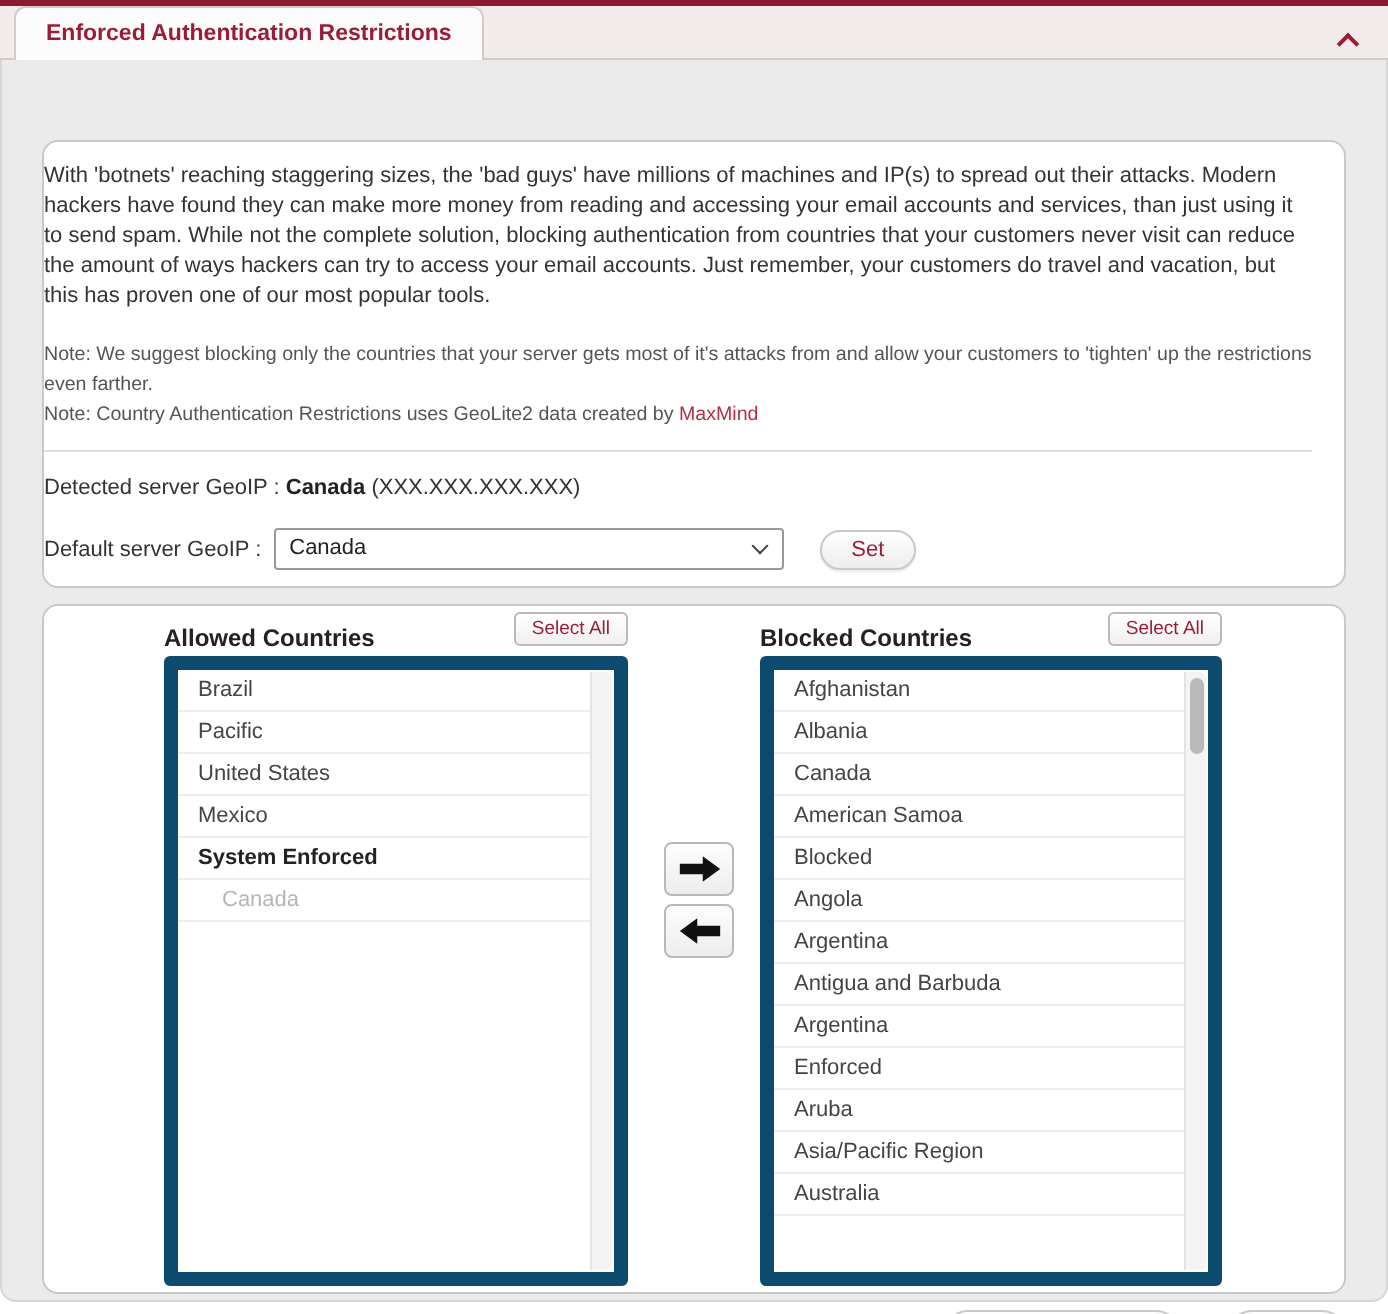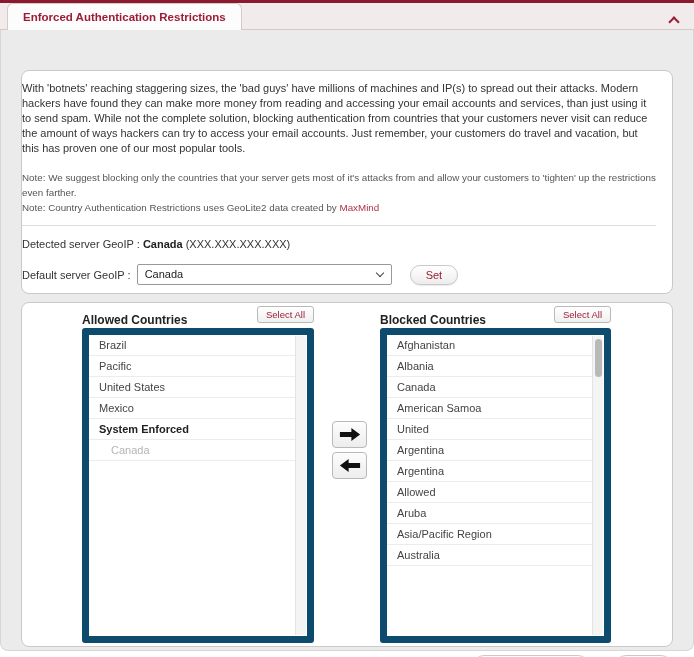--- a/index.html
+++ b/index.html
@@ -189,24 +189,26 @@
         <div class="list-head">
           <span class="list-title">Blocked Countries</span>
           <button class="select-all-btn">Select All</button>
         </div>
         <div class="list-box">
           <div class="list-inner">
             <div class="list-row">Afghanistan</div>
             <div class="list-row">Albania</div>
             <div class="list-row">Canada</div>
             <div class="list-row">American Samoa</div>
-            <div class="list-row">United</div>
+            <div class="list-row">Blocked</div>
+            <div class="list-row">Angola</div>
             <div class="list-row">Argentina</div>
+            <div class="list-row">Antigua and Barbuda</div>
             <div class="list-row">Argentina</div>
-            <div class="list-row">Allowed</div>
+            <div class="list-row">Enforced</div>
             <div class="list-row">Aruba</div>
             <div class="list-row">Asia/Pacific Region</div>
             <div class="list-row">Australia</div>
           </div>
           <div class="scroll-track">
             <div class="scroll-thumb"></div>
           </div>
         </div>
       </div>
 

